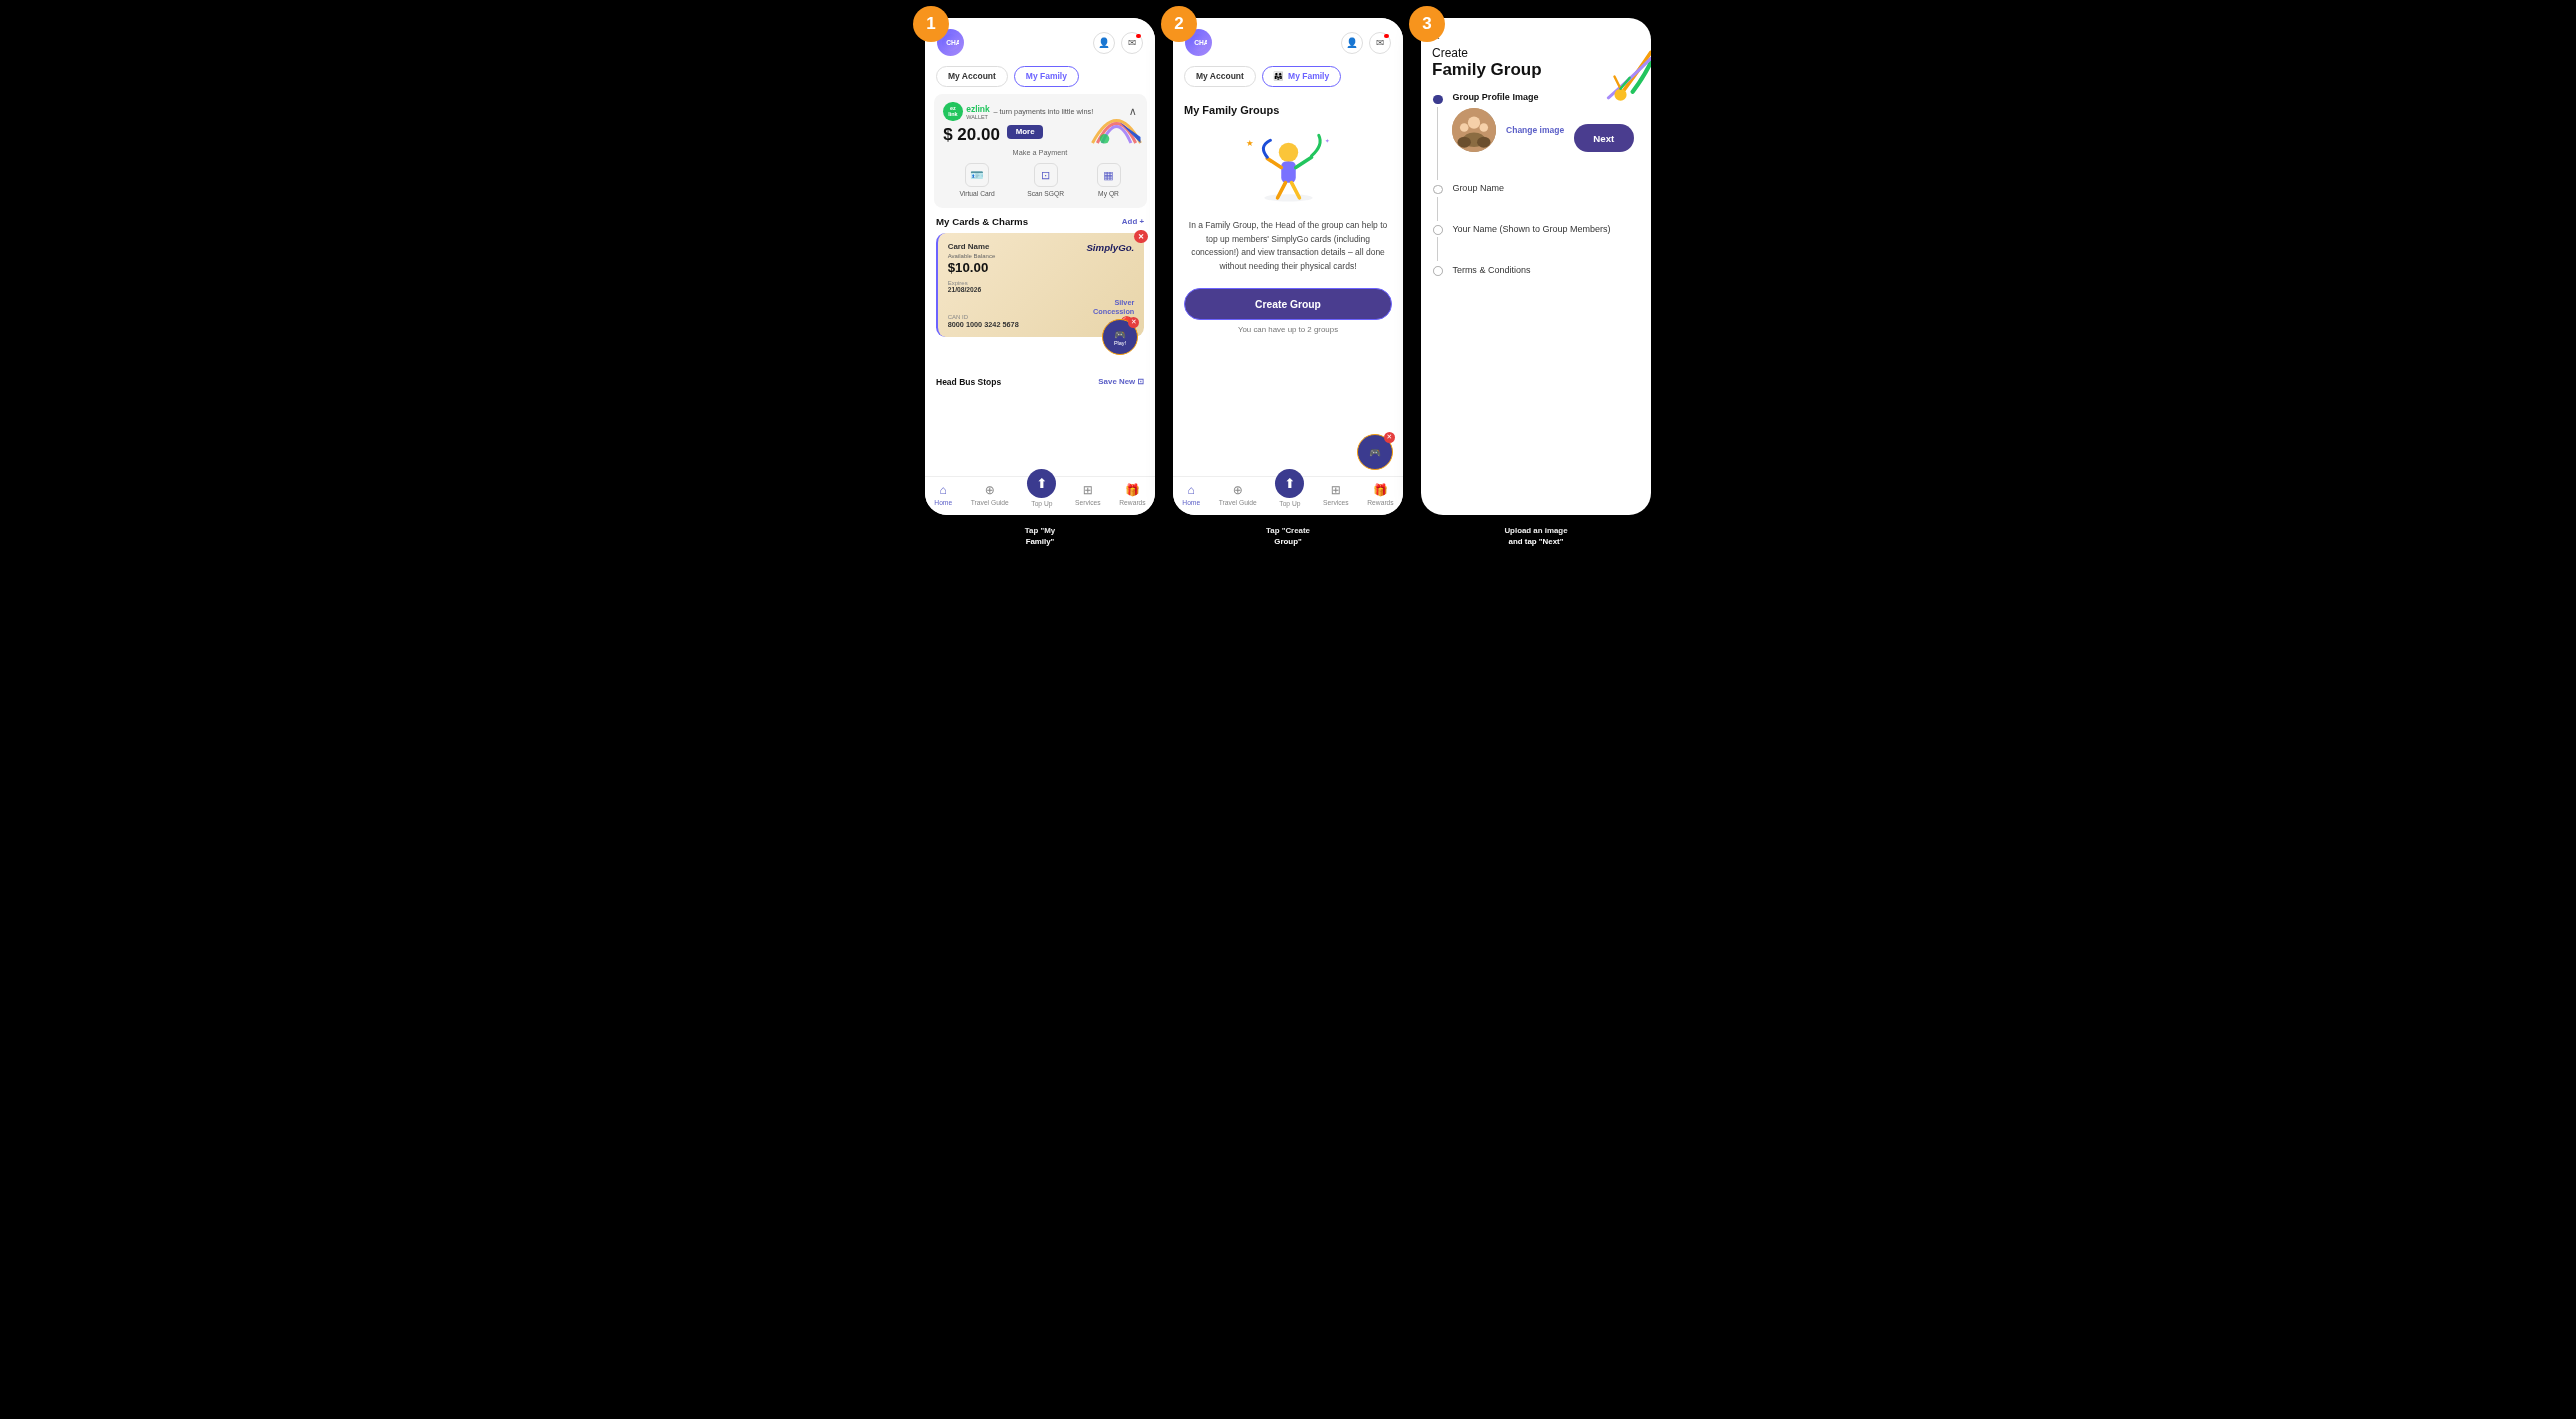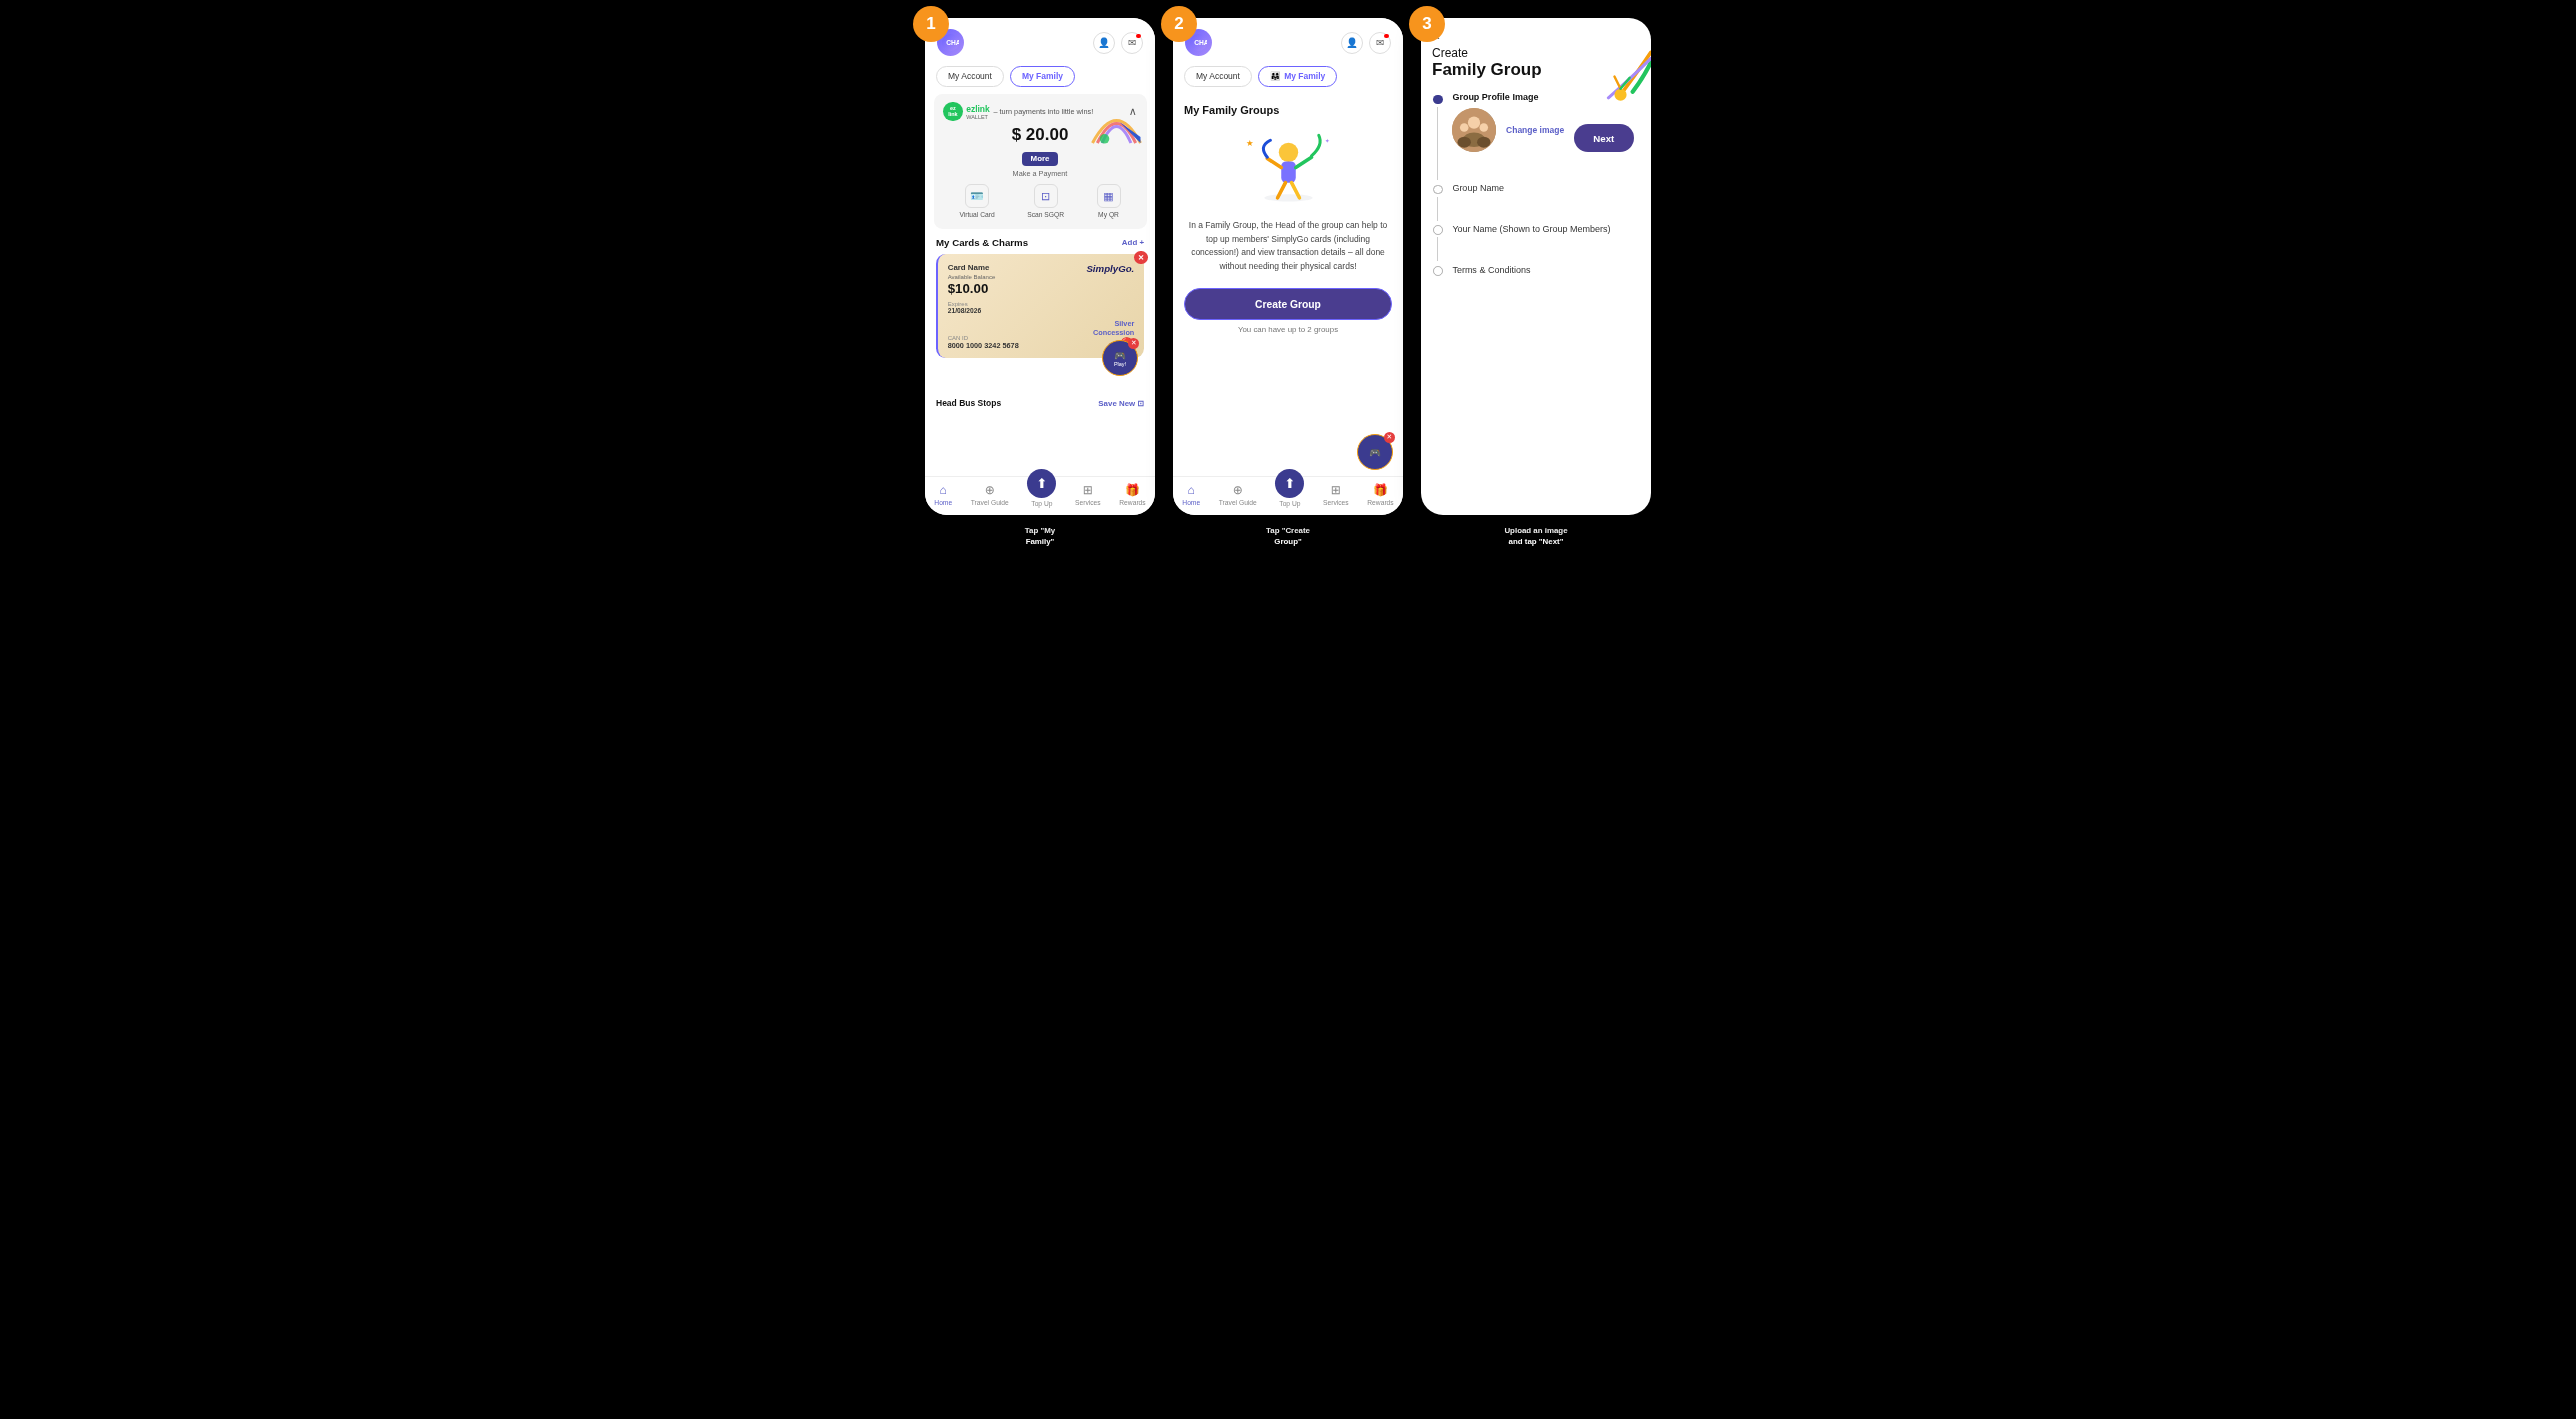--- a/index.html
+++ b/index.html
@@ -104,21 +104,21 @@
     .tab-row {
       display: flex;
       gap: 6px;
       padding: 3.6px 11px 7.3px;
       background: #fff;
     }
     .tab-btn {
       padding: 4.8px 11px;
       border-radius: 12px;
       font-size: 8.5px;
-      font-weight: 400;
+      font-weight: 700;
       cursor: pointer;
       border: 0.9px solid #ddd;
       background: #fff;
       color: #333;
       display: flex;
       align-items: center;
       gap: 3.6px;
     }
     .tab-btn.active {
       background: #fff;
@@ -157,24 +157,23 @@
       font-size: 5.5px;
       font-weight: 700;
       text-align: center;
       line-height: 1.1;
     }
     .ezlink-name { font-weight: 700; color: #22c55e; font-size: 8.5px; }
     .ezlink-tagline { color: #555; font-size: 7.3px; }
 
     .balance-row {
       display: flex;
-      align-items: center;
+      align-items: flex-start;
       gap: 7.3px;
       margin: 3.6px 0;
-      flex-direction: column;
     }
     .balance-amt { font-size: 17px; font-weight: 700; color: #111; }
     .more-btn {
       background: #3b3b8f;
       color: #fff;
       border: none;
       border-radius: 4px;
       padding: 2.4px 8.5px;
       font-size: 7.9px;
       font-weight: 600;

